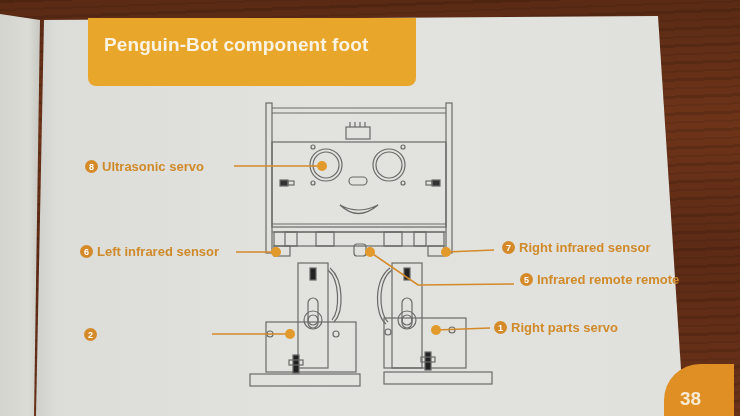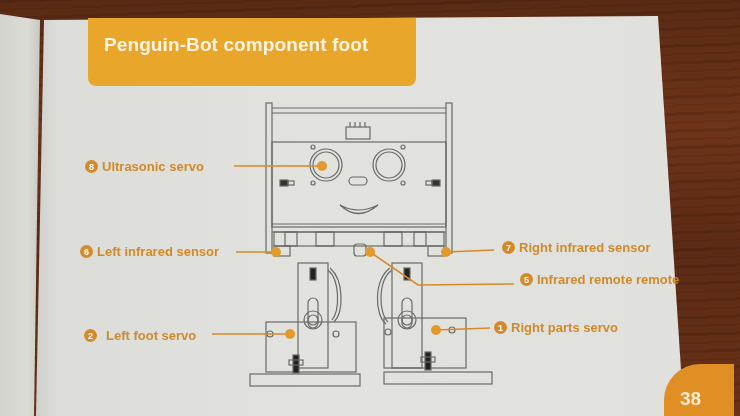--- a/index.html
+++ b/index.html
@@ -130,21 +130,20 @@
 <div class="label" style="left:85px;top:159px;">
   <span class="badge">8</span>
   <span>Ultrasonic servo</span>
 </div>
 <div class="label" style="left:80px;top:244px;">
   <span class="badge">6</span>
   <span>Left infrared sensor</span>
 </div>
 <div class="label" style="left:84px;top:328px;gap:9px;">
   <span class="badge">2</span>
-  <span>Left foot servo</span>
 </div>
 <div class="label" style="left:502px;top:240px;">
   <span class="badge">7</span>
   <span>Right infrared sensor</span>
 </div>
 <div class="label" style="left:520px;top:272px;">
   <span class="badge">5</span>
   <span>Infrared remote remote</span>
 </div>
 <div class="label" style="left:494px;top:320px;">

